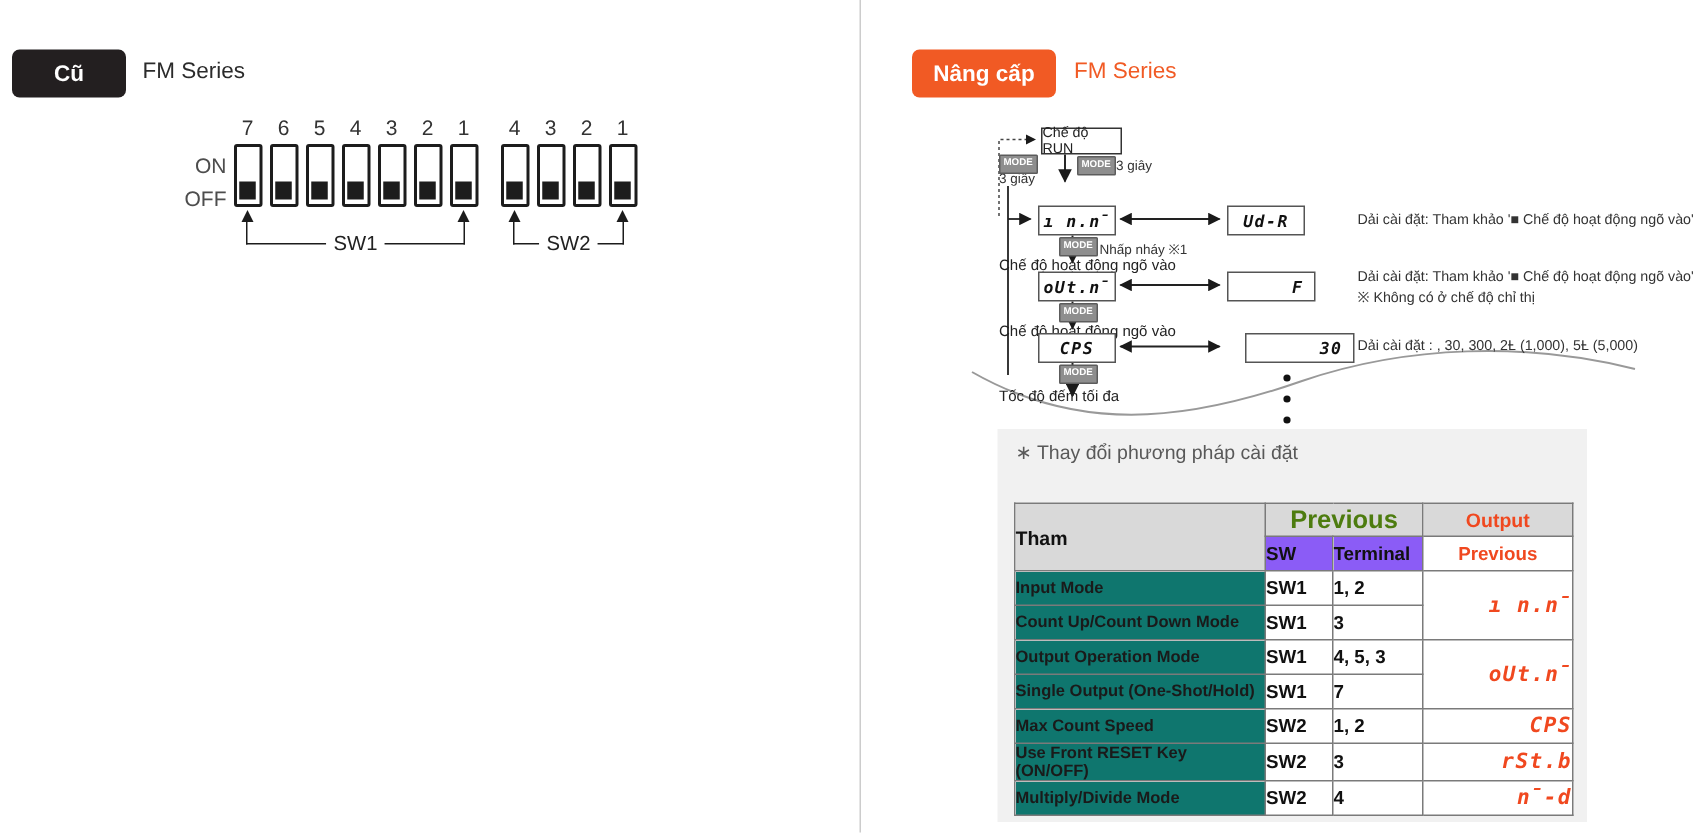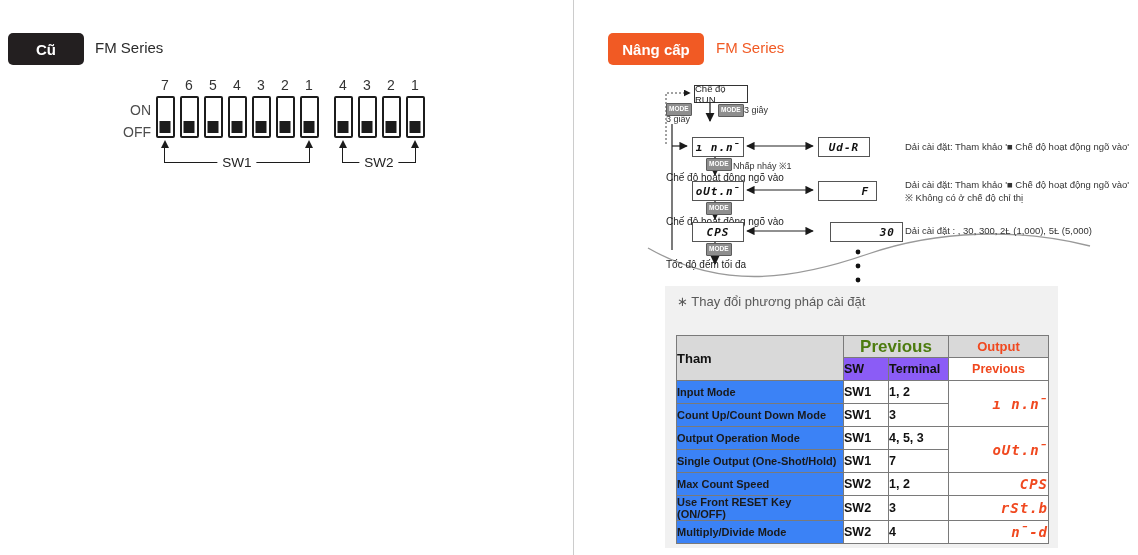--- a/index.html
+++ b/index.html
@@ -75,21 +75,21 @@
     width:372px;background:#fff;
   }
   table.cmp td,table.cmp th{border:1px solid #7a7a7a;padding:0;overflow:hidden;}
   table.cmp th{font-weight:bold;}
   .h-gray{background:#d9d9d9;}
   .th-type{font-size:13px;color:#111;text-align:left;padding-left:5px;}
   .th-prev{font-size:17px;color:#4d7c0f;height:21px;}
   .th-upg{font-size:13px;color:#f0481f;height:21px;}
   .th-sub{font-size:12.5px;color:#111;text-align:left;padding-left:6px;height:22px;background:#8b5cf6;}
   .th-param{font-size:12.5px;color:#f0481f;text-align:center;height:22px;background:#fff;}
-  .c-type{background:#3b82f6;font-size:11px;font-weight:bold;color:#1a1a1a;text-align:left;padding-left:4px;height:22px;}
+  .c-type{background:#0f766e;font-size:11px;font-weight:bold;color:#1a1a1a;text-align:left;padding-left:4px;height:22px;}
   .c-sw,.c-term{font-size:12.5px;font-weight:bold;color:#111;text-align:left;padding-left:6px;}
   .c-param{
     font-family:"DejaVu Sans Mono", monospace;font-style:italic;font-weight:bold;
     font-size:14px;letter-spacing:1px;color:#f0481f;text-align:right;padding-right:16px;
   }
 </style>
 </head>
 <body>
 
 <div class="abs divider"></div>

